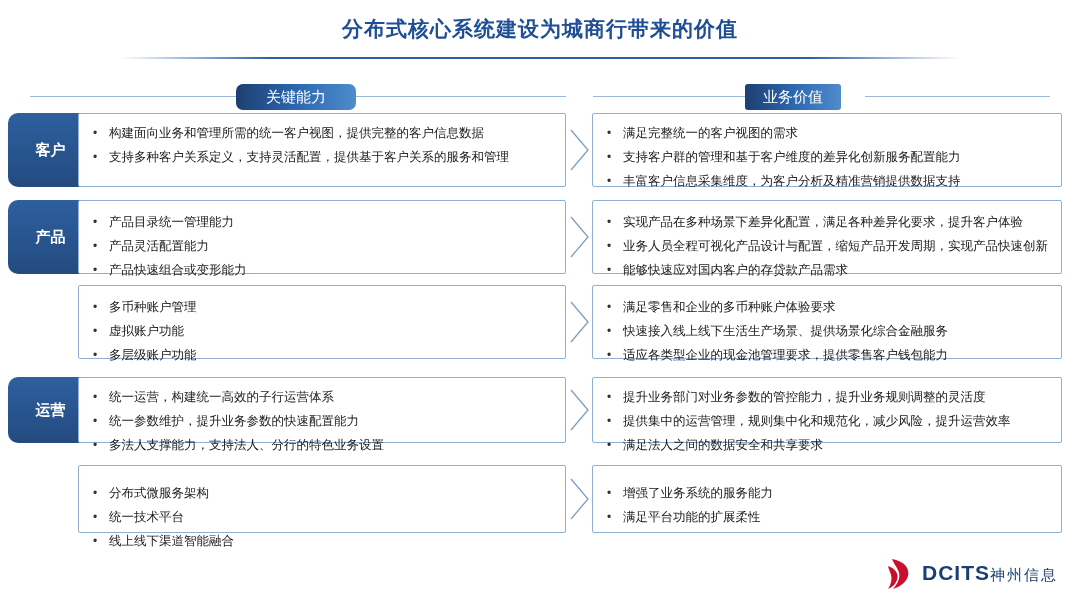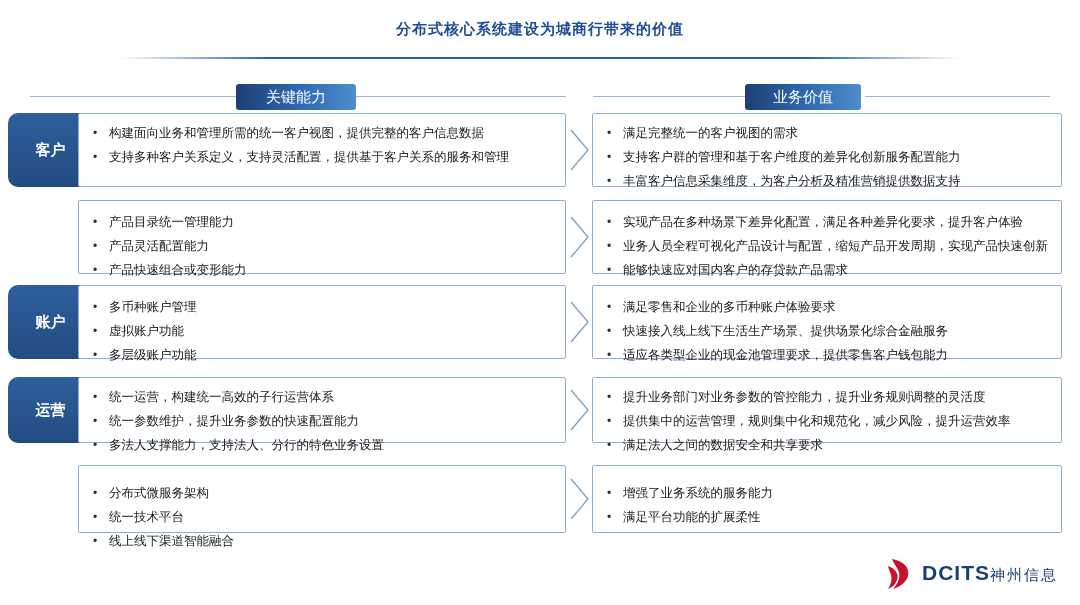--- a/index.html
+++ b/index.html
@@ -20,21 +20,21 @@
     position: absolute;
     left: 0;
     top: 0;
     width: 1080px;
     height: 58px;
     display: flex;
     align-items: center;
     justify-content: center;
   }
   .title {
-    font-size: 15px;
+    font-size: 21px;
     font-weight: bold;
     color: #1f4e96;
     letter-spacing: 1px;
   }
   .title-rule {
     position: absolute;
     left: 120px;
     top: 57px;
     width: 840px;
     height: 2px;
@@ -47,22 +47,22 @@
     top: 84px;
     height: 26px;
     border-radius: 3px;
     color: #ffffff;
     font-size: 15px;
     display: flex;
     align-items: center;
     justify-content: center;
     background: linear-gradient(to right, #1d3f72, #2f6bb3 55%, #4e8ccb);
   }
-  .colhead.left  { left: 236px; width: 120px; }
-  .colhead.right { left: 745px; width: 116px; }
+  .colhead.left  { left: 236px; width: 120px; border-radius: 7px; }
+  .colhead.right { left: 745px; width: 96px; }
 
   .headline {
     position: absolute;
     top: 96px;
     height: 1px;
     background: #9bb7d6;
   }
   .headline.l1 { left: 30px;  width: 206px; }
   .headline.l2 { left: 356px; width: 210px; }
   .headline.r1 { left: 593px; width: 152px; }
@@ -198,20 +198,21 @@
           <span class="dot">•</span>
           <span class="btext">支持客户群的管理和基于客户维度的差异化创新服务配置能力</span>
         </div>
         <div class="bullet-line">
           <span class="dot">•</span>
           <span class="btext">丰富客户信息采集维度，为客户分析及精准营销提供数据支持</span>
         </div>
       </div>
     </div>
     <div class="row" style="top: 200px; height: 74px;">
+      <div class="label-box" style="top: 0px; height: 74px;">产品</div>
       <div class="panel left" style="top: 0px; height: 74px; padding-top: 12px;">
         <div class="bullet-line">
           <span class="dot">•</span>
           <span class="btext">产品目录统一管理能力</span>
         </div>
         <div class="bullet-line">
           <span class="dot">•</span>
           <span class="btext">产品灵活配置能力</span>
         </div>
         <div class="bullet-line">
@@ -233,21 +234,20 @@
           <span class="dot">•</span>
           <span class="btext">业务人员全程可视化产品设计与配置，缩短产品开发周期，实现产品快速创新</span>
         </div>
         <div class="bullet-line">
           <span class="dot">•</span>
           <span class="btext">能够快速应对国内客户的存贷款产品需求</span>
         </div>
       </div>
     </div>
     <div class="row" style="top: 285px; height: 74px;">
-      <div class="label-box" style="top: 0px; height: 74px;">账户</div>
       <div class="panel left" style="top: 0px; height: 74px; padding-top: 12px;">
         <div class="bullet-line">
           <span class="dot">•</span>
           <span class="btext">多币种账户管理</span>
         </div>
         <div class="bullet-line">
           <span class="dot">•</span>
           <span class="btext">虚拟账户功能</span>
         </div>
         <div class="bullet-line">

